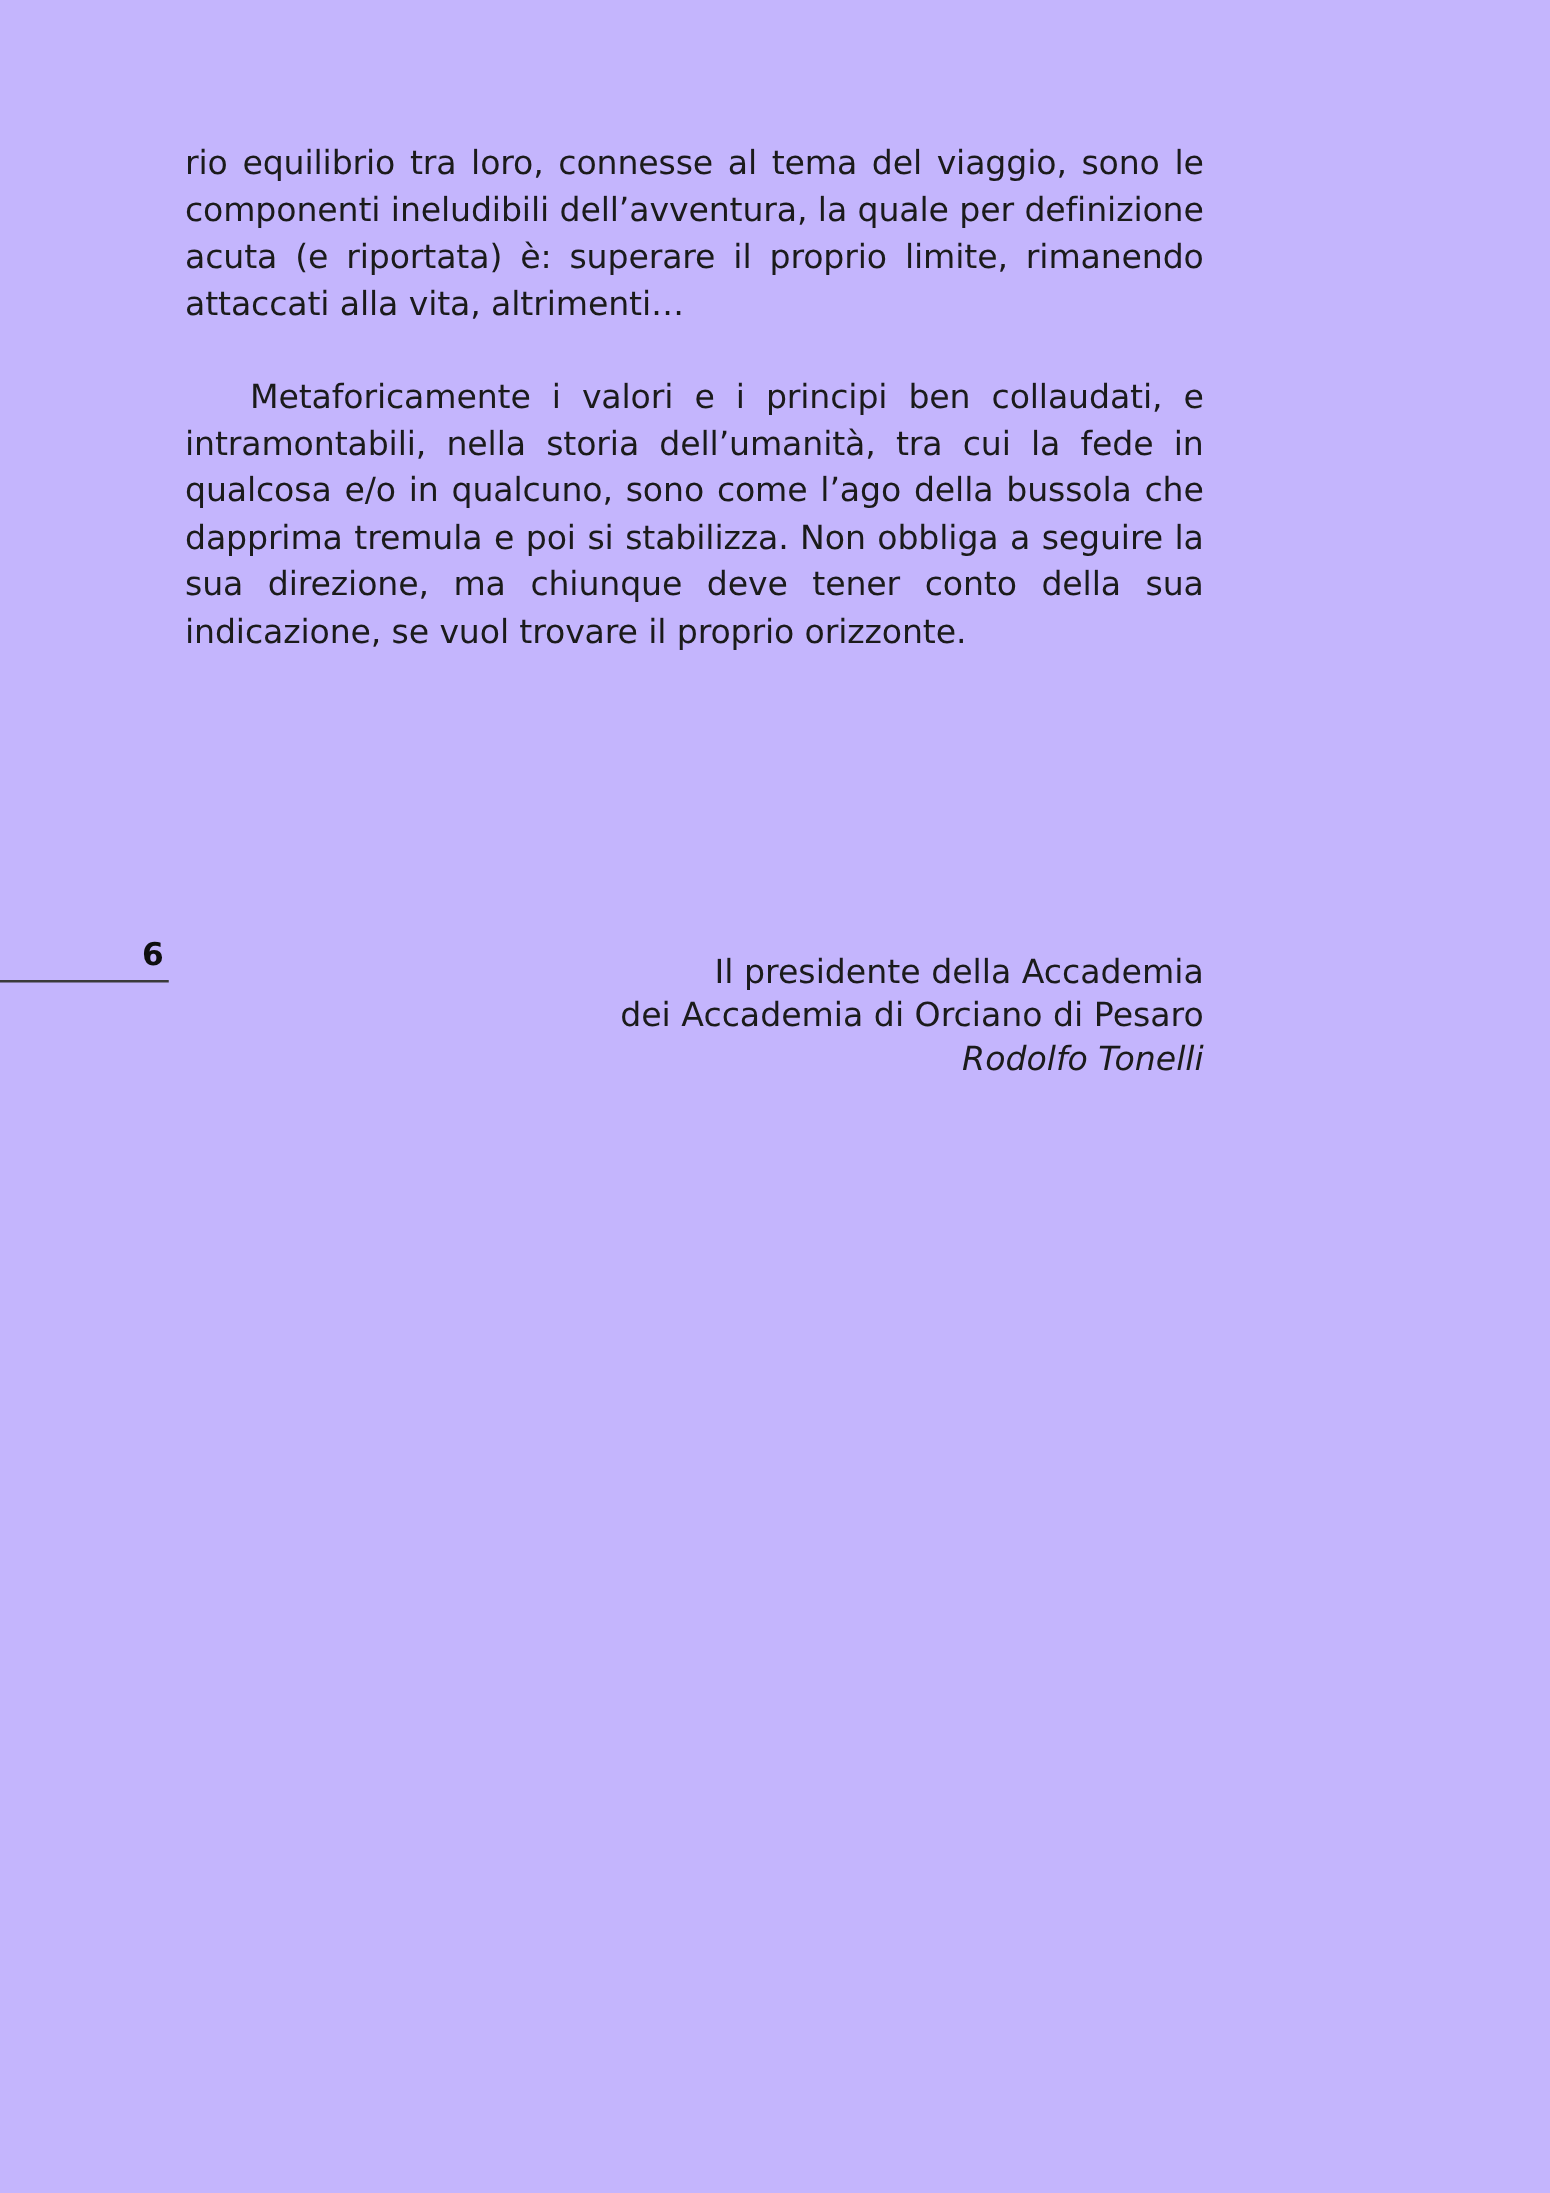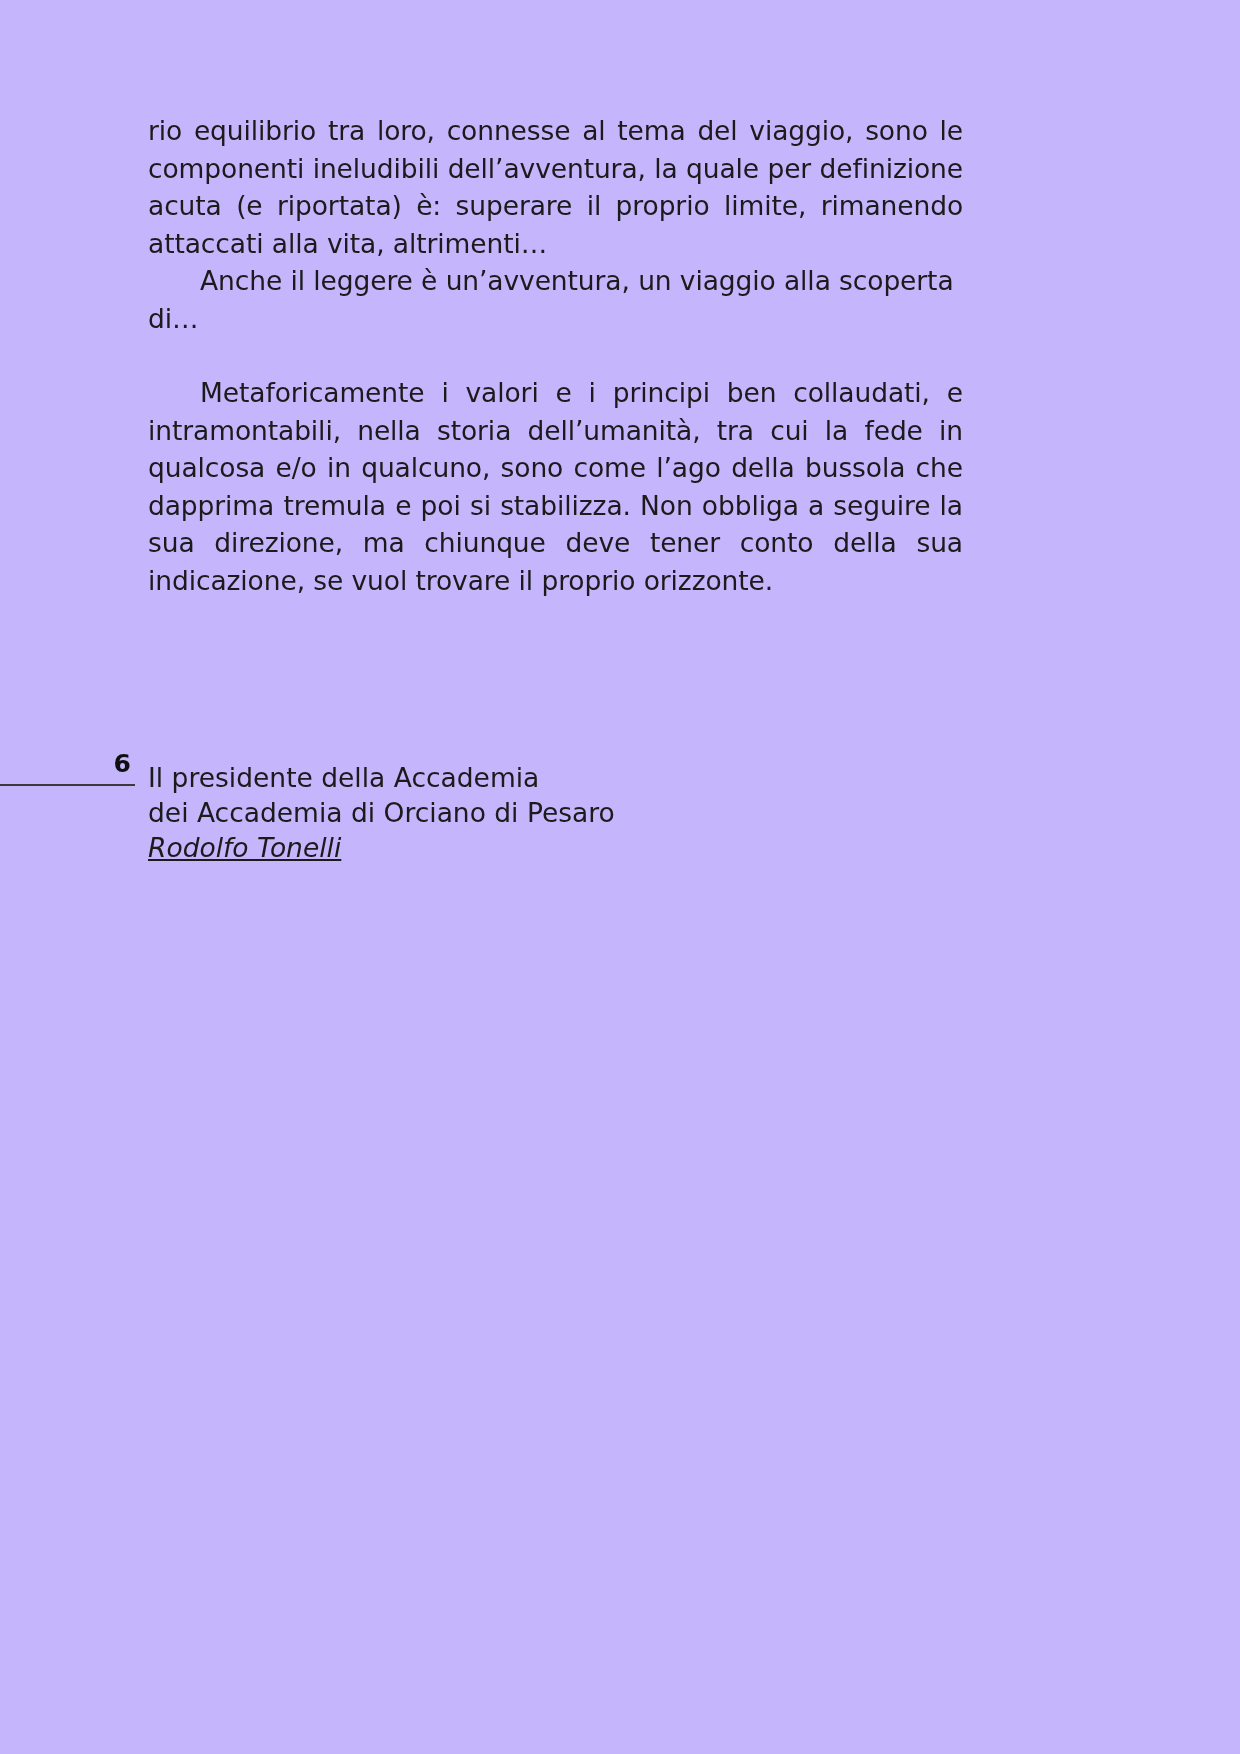--- a/index.html
+++ b/index.html
@@ -50,32 +50,31 @@
   .gap {
     height: 37px;
   }
 
   
   .signature {
     position: absolute;
     left: 148px;
     top: 760px;
     width: 815px;
-    text-align: left;
+    text-align: right;
     font-size: 26.5px;
     line-height: 35px;
     color: #1b1b1b;
   }
   .signature .sig-line {
     display: block;
     white-space: nowrap;
   }
   .signature .sig-name {
     font-style: italic;
-    text-decoration: underline;
   }
 
   
   .folio-wrap {
     position: absolute;
     left: 0px;
     top: 748px;
     width: 140px;
     height: 52px;
   }
@@ -101,21 +100,20 @@
 </head>
 <body>
 
 <div class="page">
 
   <div class="content">
 
     <p class="para">rio equilibrio tra loro, connesse al tema del viaggio, sono le componenti ineludibili dell’avventura, la quale per definizione acuta (e riportata) è: superare il proprio limite, rimanendo attaccati alla vita, altrimenti…</p>
 
 
-    <p class="para indent last-line-natural">Anche il leggere è un’avventura, un viaggio alla scoperta di…</p>
 
     <div class="gap"></div>
 
     <p class="para indent">Metaforicamente i valori  e i principi ben collaudati, e intramontabili, nella storia dell’umanità, tra cui la fede in qualcosa e/o in qualcuno, sono come l’ago della bussola che dapprima tremula e poi si stabilizza. Non obbliga a seguire la sua direzione, ma chiunque deve tener conto della sua indicazione, se vuol trovare il proprio orizzonte.</p>
 
   </div>
 
   <div class="signature">
     <span class="sig-line">Il presidente della Accademia</span>
     <span class="sig-line">dei Accademia di Orciano di Pesaro</span>

